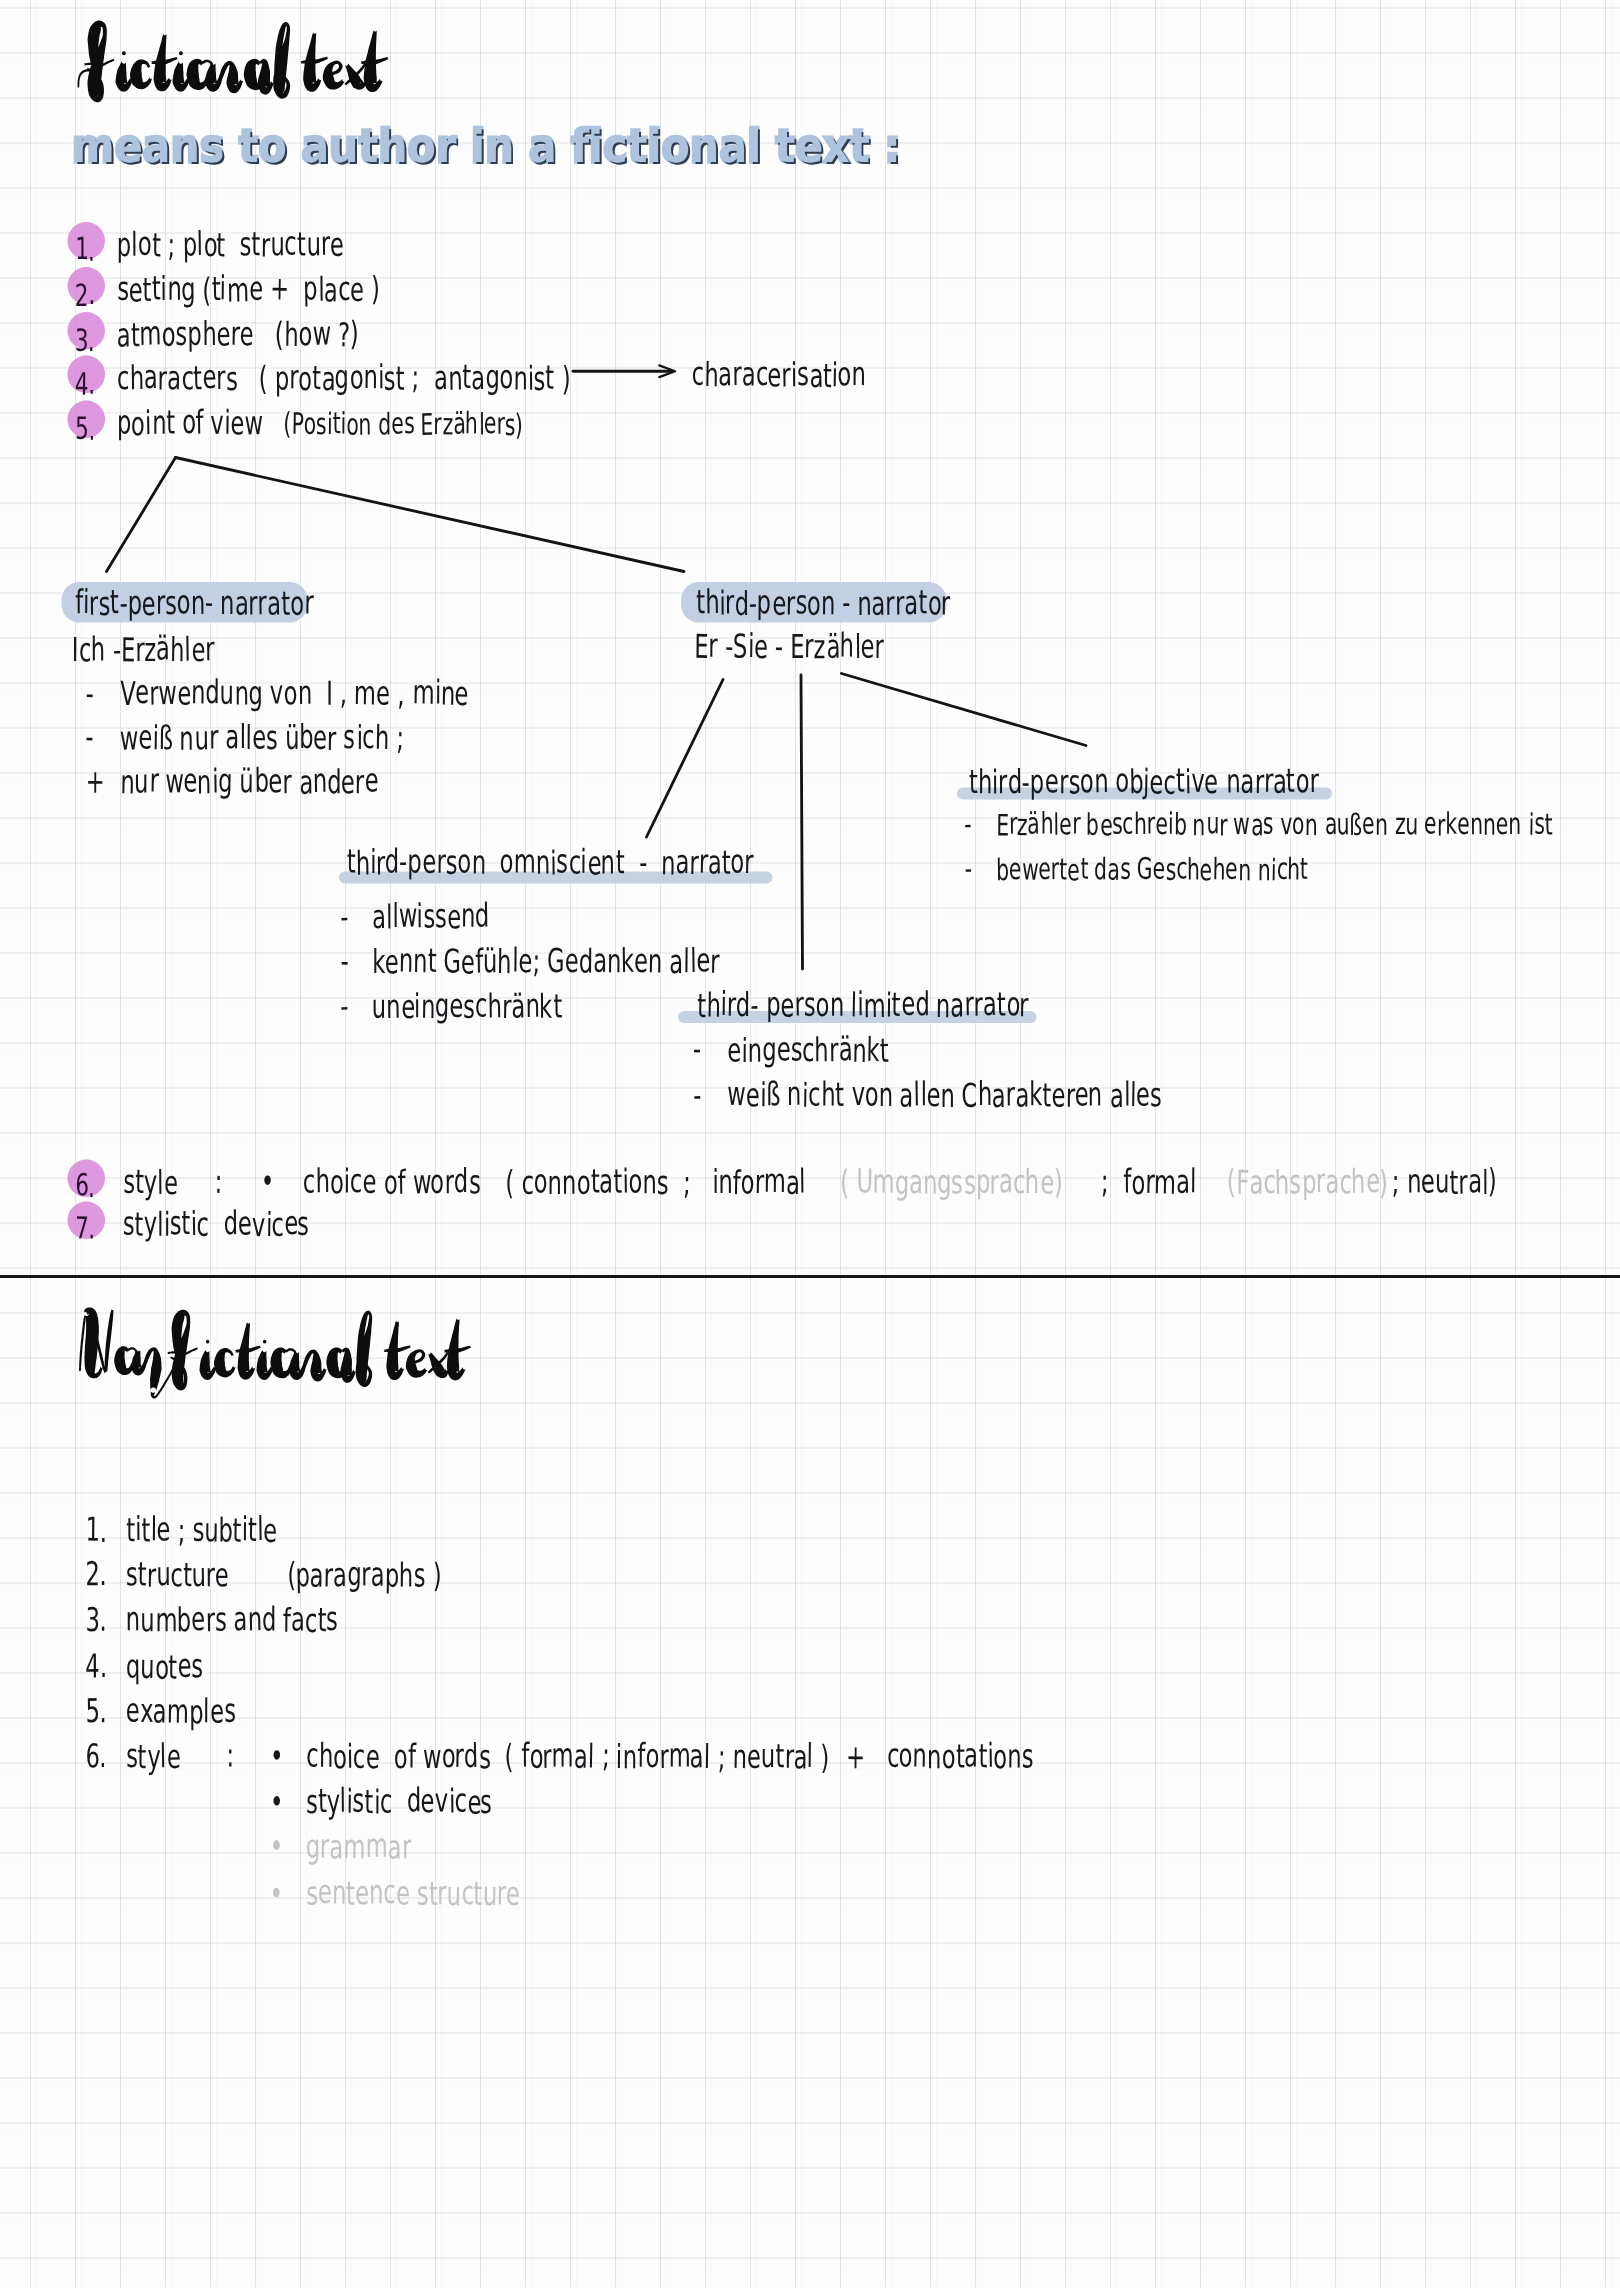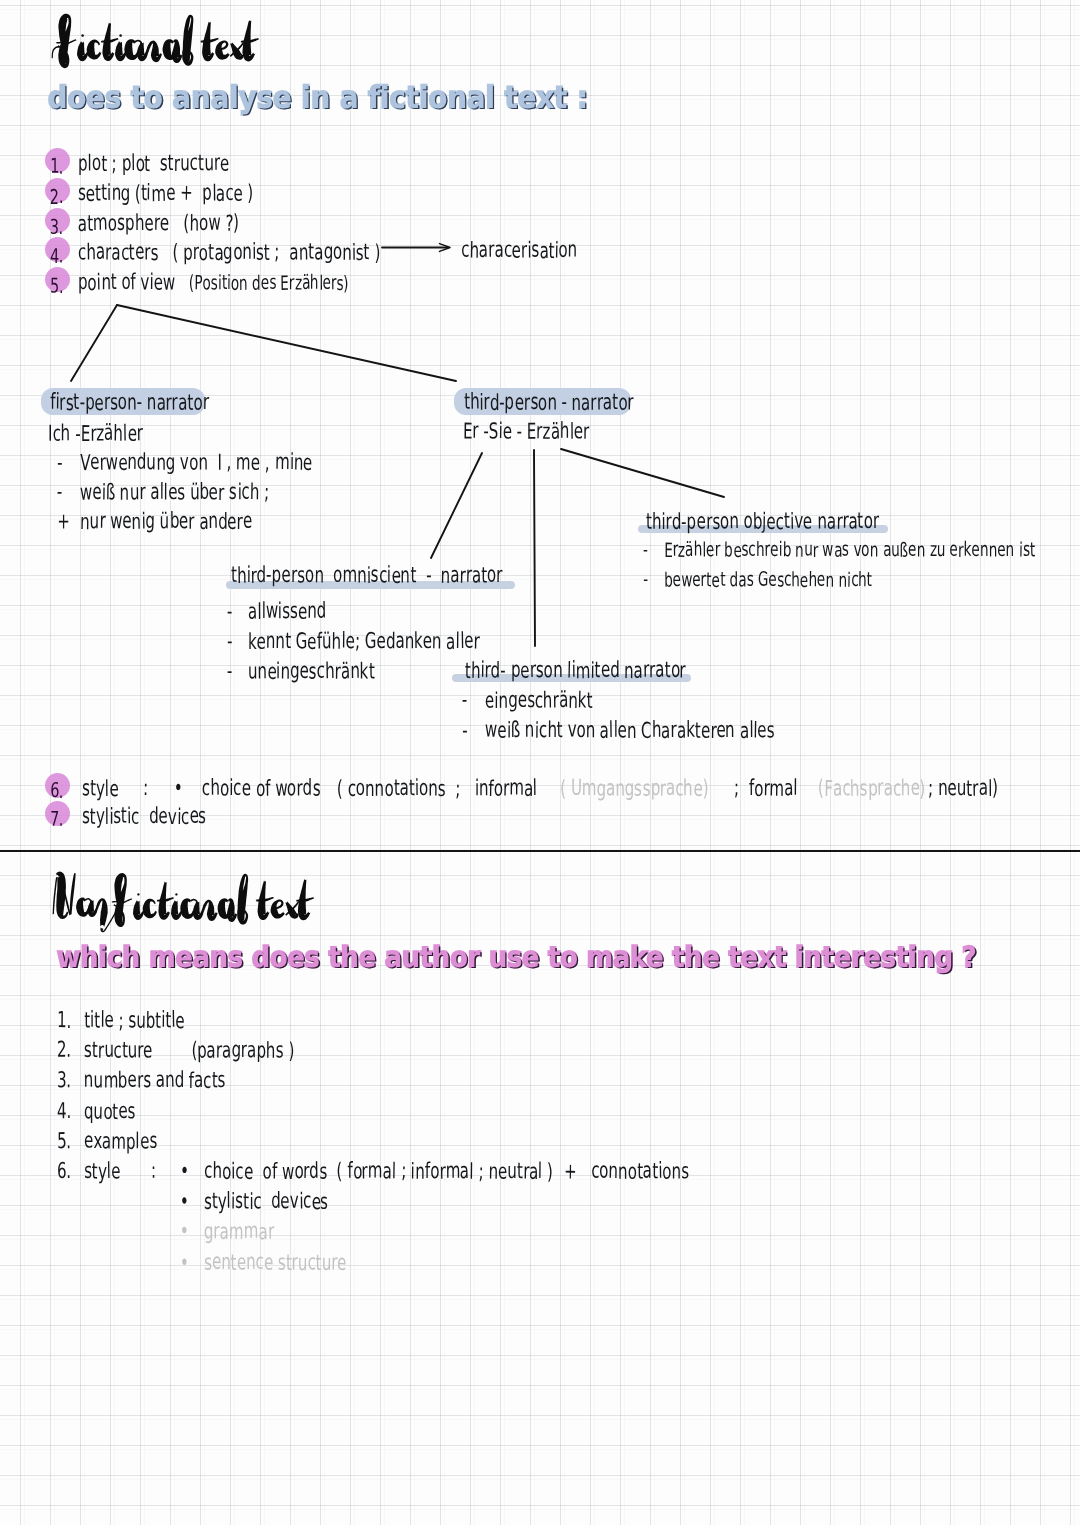--- a/index.html
+++ b/index.html
@@ -93,21 +93,21 @@
         <path d="M208.8 21.3L208.5 22.4L208 23.9L207.6 25.6L207.1 27.5L206.6 29.4L206.1 31.2L205.6 32.9L205.1 34.6L204.7 36.3L204.2 38.1L203.7 39.9L203.3 41.7L203 43.5L202.8 45.4L202.5 47.4L202.3 49.2L202.2 51L202.1 52.6L202.3 54L202.6 55.4L202.9 56.6L203.4 57.8L204 59L204.9 60.2L206.9 61.2L208.7 61.2L209.9 60.7L210.8 60L211.4 59.2L211.9 58.5L212.6 57.5L213.1 56.5L213.5 55.5L213.8 54.5L214.1 53.7L214.2 53.1A1 1 0 0 1 212.6 52.1L212.1 52.6L211.5 53.2L210.9 54L210.2 54.7L209.7 55.3L209.3 55.5L208.8 55.6L208.3 55.5L208.1 55.4L208.3 55.1L209.1 54.9L210.3 55.4L210.6 55.6L210.7 55.5L210.7 55L210.6 54.2L210.7 53.3L210.7 52.2L210.5 50.9L210.4 49.4L210.3 47.7L210.3 45.9L210.3 44.1L210.3 42.3L210.2 40.6L210.2 38.9L210.2 37.1L210.2 35.3L210.3 33.6L210.3 31.8L210.4 30L210.5 28L210.6 26.1L210.7 24.3L210.8 22.8L210.8 21.7A1 1 0 0 1 208.8 21.3Z"></path>
         <path d="M200.5 42.3L201 42.4L201.8 42.4L202.7 42.4L203.6 42.4L204.6 42.5L205.5 42.5L206.3 42.5L207.1 42.5L208 42.5L208.9 42.5L209.9 42.5L210.8 42.4L211.8 42.1L212.8 41.8L213.7 41.4L214.6 41L215.4 40.7L216.1 40.4L216.7 40.1L217.3 39.8L217.8 39.6L218.2 39.4L218.6 39.2L218.8 39A0.7 0.7 0 0 1 218.4 37.8L218.1 37.8L217.7 37.9L217.2 38L216.7 38.2L216.1 38.3L215.5 38.4L214.7 38.6L213.9 38.9L213 39.1L212.1 39.3L211.2 39.5L210.4 39.6L209.6 39.7L208.8 39.8L208 39.8L207.1 39.8L206.2 39.9L205.3 39.9L204.4 40.1L203.4 40.2L202.5 40.4L201.6 40.6L200.9 40.7L200.3 40.9A0.8 0.8 0 0 1 200.5 42.3Z"></path>
         <path d="M216.4 51.5L216.9 51.4L217.6 51.2L218.4 51L219.4 50.8L220.3 50.6L221.1 50.3L221.9 50.1L222.8 49.8L223.7 49.5L224.5 49.2L225.4 48.8L226.2 48.3L226.8 47.7L227.3 47.1L227.7 46.4L228.1 45.7L228.3 45L228.4 44.2L228.3 43.4L227.9 42.7L227.5 42L227 41.5L226.4 41L225.7 40.7L225 40.5L224.3 40.4L223.5 40.5L222.7 40.7L222 41L221.2 41.3L220.5 41.7L219.7 42.1L218.9 42.7L218.2 43.4L217.5 44.2L216.8 45.2L216.3 46.3L215.9 47.4L215.6 48.6L215.3 49.9L215.2 51.2L215.2 52.5L215.5 53.7L216 54.9L216.6 56L217.3 57.1L218.1 58.1L219.3 59.1L220.7 59.6L222.1 59.7L223.3 59.6L224.4 59.3L225.4 58.9L226.3 58.4L227.3 57.7L228 56.9L228.7 56L229.2 55.2L229.6 54.5L229.8 54.1A0.9 0.9 0 0 1 228.6 52.7L228 53L227.4 53.5L226.7 54L225.9 54.5L225.3 54.8L224.9 54.8L224.4 54.7L223.9 54.6L223.4 54.4L223 54.1L222.9 53.9L223.1 53.7L223.2 53.7L223 53.4L222.8 52.9L222.6 52.3L222.5 51.7L222.4 51.1L222.2 50.6L221.9 49.9L221.8 49.1L221.7 48.2L221.6 47.5L221.6 46.8L221.6 46.3L221.7 45.7L221.9 45.1L222.1 44.5L222.4 44L222.8 43.5L223.1 43.2L223.6 42.9L224 42.7L224.5 42.6L224.8 42.6L225.1 42.5L225.2 42.7L225.5 42.9L225.7 43.3L225.9 43.7L226 44L226 44.2L226 44.5L225.9 44.8L225.7 45.3L225.4 45.7L225 46.1L224.6 46.5L224.2 46.8L223.6 47.2L222.9 47.5L222.1 47.8L221.3 48.2L220.5 48.5L219.7 48.8L218.8 49.1L218 49.4L217.2 49.7L216.5 49.9L216 50.1A0.8 0.8 0 0 1 216.4 51.5Z"></path>
         <path d="M230.2 43.3L230.3 43.9L230.5 44.8L230.9 45.7L231.2 46.8L231.5 47.8L231.8 48.7L232 49.6L232.2 50.4L232.4 51.3L232.6 52.2L232.8 53.1L233.1 54L233.4 54.7L233.8 55.4L234.3 56.2L234.7 57L235.3 57.8L235.9 58.6L236.7 58.9L237.5 59.3L238.4 59.6L239.4 59.8L240.7 59.7L241.9 59.2L242.9 58.1L243.3 57.2L243.5 56.3L243.6 55.5L243.7 54.9L243.6 54.5A0.9 0.9 0 0 1 242 53.5L241.6 53.9L241.1 54.5L240.6 55L240.2 55.5L239.8 55.6L240.1 55.2L240.6 54.8L241.1 54.7L241.3 54.5L241.4 54.2L241.4 53.9L241.3 53.4L241.1 53.3L240.9 52.9L240.5 52.4L240.2 51.8L239.8 51.1L239.3 50.4L238.8 49.9L238.2 49.3L237.7 48.6L237.1 47.9L236.5 47.2L235.8 46.5L235.1 45.7L234.4 44.9L233.6 44.1L232.9 43.3L232.3 42.7L231.8 42.3A0.9 0.9 0 0 1 230.2 43.3Z"></path>
         <path d="M243.2 41.6L242.9 42L242.4 42.6L242 43.3L241.4 44L240.9 44.8L240.3 45.4L239.7 46.1L239.1 46.8L238.4 47.5L237.7 48.2L237 48.8L236.3 49.5L235.7 50.1L235 50.8L234.3 51.4L233.6 52L233 52.6L232.4 53.1L231.8 53.7L231.2 54.3L230.7 54.8L230.2 55.3L229.8 55.7L229.5 56.1A0.8 0.8 0 0 1 230.5 57.1L230.8 56.9L231.3 56.5L231.8 56L232.4 55.5L233 55L233.6 54.5L234.2 53.9L234.9 53.4L235.6 52.8L236.3 52.2L237 51.6L237.7 50.9L238.4 50.2L239.1 49.5L239.8 48.8L240.4 48L241.1 47.3L241.7 46.6L242.3 45.8L242.8 45L243.3 44.2L243.8 43.5L244.2 42.9L244.4 42.4A0.8 0.8 0 0 1 243.2 41.6Z"></path>
         <path d="M249.2 19.8L248.9 20.9L248.4 22.3L248 24.1L247.5 25.9L247 27.9L246.5 29.7L246 31.4L245.5 33.2L245.1 35.1L244.6 36.9L244.1 38.8L243.7 40.7L243.4 42.6L243.1 44.6L242.9 46.7L242.7 48.6L242.5 50.5L242.4 52.2L242.6 53.7L242.9 55.1L243.2 56.4L243.6 57.6L244.2 58.8L245 60L246.6 61.1L248.3 61.4L249.7 61.2L250.8 60.6L251.6 59.9L252.2 59.2L253 58.2L253.6 57.2L254.1 56.1L254.6 55.1L255 54.2L255.2 53.6A1 1 0 0 1 253.6 52.4L253 52.9L252.4 53.6L251.6 54.4L250.9 55.2L250.2 55.8L249.8 56L249.3 56L249 55.8L249 55.5L249.4 55.3L250.2 55.3L251 55.6L251.2 55.7L251.2 55.4L251.2 54.8L251.1 54L251.2 53L251.2 51.8L251 50.4L250.9 48.8L250.8 47L250.7 45.1L250.7 43.1L250.7 41.3L250.6 39.5L250.6 37.7L250.6 35.8L250.6 34L250.7 32.1L250.7 30.3L250.8 28.5L250.9 26.5L251 24.6L251.1 22.8L251.2 21.3L251.2 20.2A1 1 0 0 1 249.2 19.8Z"></path>
         <path d="M240.7 42.5L241.2 42.6L242 42.6L242.9 42.6L243.8 42.6L244.8 42.7L245.7 42.7L246.5 42.7L247.3 42.7L248.2 42.7L249.1 42.7L250.1 42.7L251 42.6L252 42.3L253 42L253.9 41.6L254.8 41.2L255.6 40.9L256.3 40.6L256.9 40.3L257.5 40L258 39.8L258.4 39.6L258.8 39.4L259 39.2A0.7 0.7 0 0 1 258.6 38L258.3 38L257.9 38.1L257.4 38.2L256.9 38.4L256.3 38.5L255.7 38.6L254.9 38.8L254.1 39.1L253.2 39.3L252.3 39.5L251.4 39.7L250.6 39.8L249.8 39.9L249 40L248.2 40L247.3 40L246.4 40.1L245.5 40.1L244.6 40.3L243.6 40.4L242.7 40.6L241.8 40.8L241.1 40.9L240.5 41.1A0.8 0.8 0 0 1 240.7 42.5Z"></path>
       </g>
   </svg>
 
-  <div class="fat" style="left:48px;top:84px;font-size:30.4px;color:#aec4de;letter-spacing:0.1px;">does to analyse in a fictional text :</div>
+  <div class="fat" style="left:48px;top:84px;font-size:30.4px;color:#aec4de;letter-spacing:0.1px;">means to author in a fictional text :</div>
 
   <div id="s1list">
       <div class="badge" style="left: 45px; top: 148px;"></div>
       <div class="num" style="left: 50px; top: 154px;"><span style="display: inline-block; opacity: 0.999; transform: translate(0.23px, -0.64px) rotate(-0.16deg);">1</span><span style="display: inline-block; opacity: 0.999; transform: translate(-0.15px, 0.43px) rotate(-0.63deg);">.</span></div>
       <div class="hw" style="left: 78px; top: 153px;"><span style="display: inline-block; opacity: 0.999; transform: translate(-0.13px, 0.3px) rotate(0.2deg);">p</span><span style="display: inline-block; opacity: 0.999; transform: translate(0.1px, 0.13px) rotate(-0.36deg);">l</span><span style="display: inline-block; opacity: 0.999; transform: translate(-0.08px, -0.42px) rotate(-1.03deg);">o</span><span style="display: inline-block; opacity: 0.999; transform: translate(0px, 0.59px) rotate(0.95deg);">t</span><span style="display: inline-block; opacity: 0.999; transform: translate(-0.02px, 0.04px) rotate(-1.19deg);">&nbsp;</span><span style="display: inline-block; opacity: 0.999; transform: translate(0.11px, 0.42px) rotate(0.23deg);">;</span><span style="display: inline-block; opacity: 0.999; transform: translate(-0.03px, -0.08px) rotate(-0.84deg);">&nbsp;</span><span style="display: inline-block; opacity: 0.999; transform: translate(0.18px, -0.01px) rotate(-1.16deg);">p</span><span style="display: inline-block; opacity: 0.999; transform: translate(0.04px, -0.43px) rotate(-0.94deg);">l</span><span style="display: inline-block; opacity: 0.999; transform: translate(0.19px, 0.38px) rotate(0.6deg);">o</span><span style="display: inline-block; opacity: 0.999; transform: translate(-0.21px, 0.65px) rotate(1.34deg);">t</span><span style="display: inline-block; opacity: 0.999; transform: translate(-0.23px, -0.4px) rotate(1.4deg);">&nbsp;</span><span style="display: inline-block; opacity: 0.999; transform: translate(-0.04px, -0.63px) rotate(1.01deg);">&nbsp;</span><span style="display: inline-block; opacity: 0.999; transform: translate(-0.18px, -0.11px) rotate(1.07deg);">s</span><span style="display: inline-block; opacity: 0.999; transform: translate(-0.2px, -0.19px) rotate(0.33deg);">t</span><span style="display: inline-block; opacity: 0.999; transform: translate(-0.17px, 0.71px) rotate(0.59deg);">r</span><span style="display: inline-block; opacity: 0.999; transform: translate(0.2px, -0.1px) rotate(0.07deg);">u</span><span style="display: inline-block; opacity: 0.999; transform: translate(-0.05px, -0.7px) rotate(1.36deg);">c</span><span style="display: inline-block; opacity: 0.999; transform: translate(-0.12px, -0.06px) rotate(-0.34deg);">t</span><span style="display: inline-block; opacity: 0.999; transform: translate(0.11px, -0.03px) rotate(-0.57deg);">u</span><span style="display: inline-block; opacity: 0.999; transform: translate(0.24px, -0.61px) rotate(-1.03deg);">r</span><span style="display: inline-block; opacity: 0.999; transform: translate(-0.09px, 0.27px) rotate(-0.88deg);">e</span></div>
       <div class="badge" style="left: 45px; top: 177.8px;"></div>
       <div class="num" style="left: 50px; top: 183.8px;"><span style="display: inline-block; opacity: 0.999; transform: translate(-0.27px, 0.65px) rotate(-0.13deg);">2</span><span style="display: inline-block; opacity: 0.999; transform: translate(0.25px, -0.46px) rotate(0.01deg);">.</span></div>
       <div class="hw" style="left: 78px; top: 182.8px;"><span style="display: inline-block; opacity: 0.999; transform: translate(0.22px, -0.39px) rotate(0.82deg);">s</span><span style="display: inline-block; opacity: 0.999; transform: translate(-0.05px, 0.61px) rotate(-0.26deg);">e</span><span style="display: inline-block; opacity: 0.999; transform: translate(-0.13px, 0.25px) rotate(-0.08deg);">t</span><span style="display: inline-block; opacity: 0.999; transform: translate(-0.22px, -0.69px) rotate(-0.82deg);">t</span><span style="display: inline-block; opacity: 0.999; transform: translate(0.1px, -0.27px) rotate(-0.38deg);">i</span><span style="display: inline-block; opacity: 0.999; transform: translate(0.2px, -0.5px) rotate(0.15deg);">n</span><span style="display: inline-block; opacity: 0.999; transform: translate(-0.14px, 0.08px) rotate(-0.93deg);">g</span><span style="display: inline-block; opacity: 0.999; transform: translate(0.14px, 0.08px) rotate(0.25deg);">&nbsp;</span><span style="display: inline-block; opacity: 0.999; transform: translate(-0.13px, 0.53px) rotate(0.68deg);">(</span><span style="display: inline-block; opacity: 0.999; transform: translate(0.11px, -0.16px) rotate(-0.96deg);">t</span><span style="display: inline-block; opacity: 0.999; transform: translate(-0.27px, -0.7px) rotate(0.9deg);">i</span><span style="display: inline-block; opacity: 0.999; transform: translate(0.07px, 0.56px) rotate(-1.34deg);">m</span><span style="display: inline-block; opacity: 0.999; transform: translate(-0.02px, -0.52px) rotate(-0.03deg);">e</span><span style="display: inline-block; opacity: 0.999; transform: translate(0.23px, 0.24px) rotate(-0.85deg);">&nbsp;</span><span style="display: inline-block; opacity: 0.999; transform: translate(-0.15px, -0.67px) rotate(1.34deg);">+</span><span style="display: inline-block; opacity: 0.999; transform: translate(0.25px, -0.04px) rotate(-0.16deg);">&nbsp;</span><span style="display: inline-block; opacity: 0.999; transform: translate(-0.16px, -0.3px) rotate(-0.92deg);">&nbsp;</span><span style="display: inline-block; opacity: 0.999; transform: translate(0.05px, -0.68px) rotate(-1.1deg);">p</span><span style="display: inline-block; opacity: 0.999; transform: translate(0.25px, 0.13px) rotate(-0.67deg);">l</span><span style="display: inline-block; opacity: 0.999; transform: translate(-0.13px, 0.56px) rotate(1.07deg);">a</span><span style="display: inline-block; opacity: 0.999; transform: translate(0.05px, -0.36px) rotate(-0.29deg);">c</span><span style="display: inline-block; opacity: 0.999; transform: translate(0.21px, 0.29px) rotate(-0.11deg);">e</span><span style="display: inline-block; opacity: 0.999; transform: translate(-0.09px, -0.55px) rotate(0.54deg);">&nbsp;</span><span style="display: inline-block; opacity: 0.999; transform: translate(0.11px, -0.36px) rotate(0.3deg);">)</span></div>
       <div class="badge" style="left: 45px; top: 207.6px;"></div>
       <div class="num" style="left: 50px; top: 213.6px;"><span style="display: inline-block; opacity: 0.999; transform: translate(-0.08px, 0.44px) rotate(0.63deg);">3</span><span style="display: inline-block; opacity: 0.999; transform: translate(-0.25px, 0.63px) rotate(0.41deg);">.</span></div>
@@ -212,22 +212,20 @@
         <path d="M264.1 22.3L263.7 23.4L263.3 24.9L262.8 26.6L262.3 28.5L261.9 30.4L261.4 32.2L261 33.9L260.5 35.6L260 37.4L259.5 39.1L259.1 40.9L258.7 42.7L258.4 44.5L258.2 46.4L258 48.4L257.8 50.2L257.6 52L257.6 53.6L257.8 55L258 56.3L258.3 57.6L258.8 58.8L259.4 59.9L260.3 61.1L262.1 62L263.9 62L265.1 61.5L265.9 60.9L266.6 60.1L267.1 59.4L267.7 58.5L268.2 57.5L268.6 56.5L269 55.5L269.3 54.7L269.4 54.1A0.9 0.9 0 0 1 267.8 53.1L267.3 53.6L266.8 54.3L266.2 55L265.5 55.8L264.9 56.4L264.5 56.6L264 56.7L263.6 56.7L263.3 56.5L263.5 56.2L264.3 56.1L265.3 56.5L265.6 56.7L265.7 56.5L265.6 56L265.6 55.3L265.6 54.3L265.6 53.2L265.5 51.9L265.4 50.4L265.3 48.7L265.3 46.9L265.3 45L265.3 43.3L265.2 41.6L265.2 39.9L265.2 38.1L265.3 36.3L265.3 34.6L265.4 32.8L265.5 31L265.6 29L265.7 27.1L265.9 25.3L265.9 23.8L265.9 22.7A0.9 0.9 0 0 1 264.1 22.3Z"></path>
         <path d="M255.7 43.3L256.2 43.3L257 43.4L257.9 43.4L258.8 43.4L259.8 43.4L260.7 43.4L261.5 43.4L262.3 43.4L263.2 43.4L264.1 43.4L265 43.4L266 43.3L267 43L268 42.7L268.9 42.3L269.8 41.9L270.6 41.6L271.3 41.3L271.9 41L272.5 40.8L273.1 40.5L273.5 40.3L273.9 40.1L274.2 40A0.6 0.6 0 0 1 273.8 38.8L273.5 38.9L273.1 39L272.6 39.1L272 39.2L271.4 39.3L270.7 39.5L269.9 39.7L269.1 39.9L268.2 40.2L267.3 40.4L266.4 40.6L265.6 40.7L264.8 40.8L264 40.9L263.2 40.9L262.3 40.9L261.4 41L260.5 41L259.6 41.1L258.7 41.3L257.7 41.5L256.8 41.6L256.1 41.8L255.5 41.9A0.7 0.7 0 0 1 255.7 43.3Z"></path>
         <path d="M271.6 52.5L272.1 52.4L272.8 52.2L273.6 52L274.5 51.8L275.5 51.5L276.3 51.2L277.1 51L278 50.7L278.8 50.4L279.7 50.1L280.5 49.7L281.3 49.3L281.9 48.7L282.4 48L282.9 47.4L283.2 46.7L283.4 45.9L283.5 45.2L283.4 44.4L283.1 43.7L282.7 43.1L282.2 42.5L281.6 42L280.9 41.7L280.2 41.5L279.5 41.5L278.7 41.6L278 41.8L277.2 42L276.5 42.4L275.8 42.8L275 43.2L274.2 43.8L273.5 44.4L272.8 45.3L272.2 46.2L271.7 47.3L271.3 48.4L271 49.6L270.7 50.9L270.6 52.2L270.6 53.5L270.9 54.6L271.4 55.8L271.9 56.9L272.6 58L273.5 59L274.6 59.9L276 60.4L277.3 60.5L278.5 60.4L279.6 60.2L280.6 59.8L281.4 59.3L282.4 58.6L283.2 57.8L283.8 57L284.4 56.2L284.8 55.5L285 55.1A0.9 0.9 0 0 1 283.8 53.7L283.2 54.1L282.6 54.5L281.9 55.1L281.2 55.5L280.6 55.9L280.2 55.9L279.6 55.9L279.1 55.7L278.6 55.5L278.2 55.3L278 55L278.2 54.9L278.2 54.8L278.1 54.5L277.9 54L277.7 53.4L277.5 52.7L277.4 52.1L277.2 51.6L277 50.9L276.8 50L276.7 49.2L276.6 48.4L276.6 47.8L276.6 47.2L276.8 46.6L277 46L277.3 45.4L277.6 44.9L277.9 44.4L278.3 44.1L278.7 43.8L279.2 43.7L279.7 43.5L280 43.5L280.3 43.5L280.5 43.6L280.7 43.9L281 44.2L281.2 44.6L281.3 45L281.3 45.2L281.3 45.5L281.1 45.9L280.9 46.3L280.7 46.8L280.3 47.2L279.9 47.5L279.5 47.9L278.8 48.2L278.1 48.6L277.3 48.9L276.5 49.2L275.7 49.6L274.9 49.9L274.1 50.2L273.2 50.5L272.4 50.7L271.7 50.9L271.2 51.1A0.7 0.7 0 0 1 271.6 52.5Z"></path>
         <path d="M285.4 44.3L285.6 44.9L285.8 45.7L286.1 46.7L286.5 47.7L286.8 48.7L287.1 49.6L287.3 50.5L287.5 51.3L287.7 52.2L288 53.1L288.2 54L288.4 54.9L288.8 55.6L289.2 56.3L289.6 57.1L290.1 57.9L290.6 58.6L291.3 59.4L292 59.8L292.8 60.2L293.6 60.5L294.7 60.7L295.9 60.6L297.1 60.1L298 59.1L298.4 58.2L298.6 57.3L298.7 56.5L298.8 55.8L298.8 55.4A0.9 0.9 0 0 1 297.2 54.6L296.8 55L296.4 55.5L295.9 56L295.4 56.5L295.1 56.7L295.3 56.3L295.8 56L296.2 55.8L296.4 55.6L296.5 55.4L296.4 55L296.3 54.6L296.2 54.4L295.9 54.1L295.6 53.5L295.2 52.9L294.8 52.2L294.4 51.5L293.8 51L293.3 50.4L292.7 49.7L292.1 49L291.5 48.3L290.9 47.6L290.2 46.8L289.5 46L288.8 45.1L288.1 44.4L287.5 43.8L287 43.3A0.9 0.9 0 0 1 285.4 44.3Z"></path>
         <path d="M298.4 42.6L298.1 43L297.7 43.6L297.2 44.3L296.7 45L296.1 45.8L295.5 46.5L295 47.1L294.3 47.8L293.6 48.5L292.9 49.2L292.2 49.9L291.5 50.5L290.9 51.2L290.2 51.8L289.5 52.4L288.9 53L288.2 53.6L287.6 54.2L287 54.7L286.5 55.3L285.9 55.9L285.4 56.4L285 56.8L284.7 57.1A0.7 0.7 0 0 1 285.7 58.1L286 57.8L286.5 57.4L287 57L287.6 56.5L288.2 56L288.8 55.4L289.4 54.9L290 54.3L290.7 53.8L291.4 53.2L292.2 52.5L292.9 51.9L293.5 51.2L294.2 50.5L294.9 49.8L295.6 49L296.3 48.3L296.9 47.5L297.4 46.8L298 46L298.5 45.2L298.9 44.4L299.3 43.8L299.6 43.4A0.7 0.7 0 0 1 298.4 42.6Z"></path>
         <path d="M304.5 20.8L304.1 21.9L303.7 23.3L303.2 25.1L302.7 27L302.3 28.9L301.8 30.7L301.3 32.5L300.9 34.2L300.4 36.1L299.9 37.9L299.5 39.8L299.1 41.7L298.8 43.7L298.6 45.7L298.3 47.7L298.1 49.6L298 51.5L297.9 53.2L298.1 54.7L298.3 56.1L298.6 57.3L299 58.6L299.6 59.7L300.4 60.9L301.9 61.9L303.5 62.3L304.9 62L305.9 61.5L306.7 60.8L307.3 60.1L308.1 59.2L308.7 58.2L309.3 57.1L309.8 56L310.2 55.2L310.4 54.6A0.9 0.9 0 0 1 308.8 53.4L308.3 53.9L307.6 54.7L306.9 55.5L306.2 56.3L305.5 56.9L305.1 57.1L304.6 57.1L304.3 56.9L304.2 56.7L304.6 56.4L305.3 56.4L306 56.7L306.2 56.7L306.2 56.4L306.1 55.9L306.1 55L306.1 54L306.1 52.8L306 51.4L305.8 49.8L305.8 48L305.7 46.1L305.7 44.1L305.7 42.3L305.6 40.5L305.6 38.6L305.7 36.8L305.7 34.9L305.7 33.1L305.8 31.3L305.9 29.4L306 27.5L306.1 25.6L306.3 23.8L306.3 22.3L306.3 21.2A0.9 0.9 0 0 1 304.5 20.8Z"></path>
         <path d="M295.9 43.5L296.4 43.5L297.2 43.6L298.1 43.6L299 43.6L300 43.6L300.9 43.6L301.7 43.6L302.5 43.6L303.4 43.6L304.3 43.6L305.2 43.6L306.2 43.5L307.2 43.2L308.2 42.9L309.1 42.5L310 42.1L310.8 41.8L311.5 41.5L312.1 41.2L312.7 41L313.3 40.7L313.7 40.5L314.1 40.3L314.4 40.2A0.6 0.6 0 0 1 314 39L313.7 39.1L313.3 39.2L312.8 39.3L312.2 39.4L311.6 39.5L310.9 39.7L310.1 39.9L309.3 40.1L308.4 40.4L307.5 40.6L306.6 40.8L305.8 40.9L305 41L304.2 41.1L303.4 41.1L302.5 41.1L301.6 41.2L300.7 41.2L299.8 41.3L298.9 41.5L297.9 41.7L297 41.8L296.3 42L295.7 42.1A0.7 0.7 0 0 1 295.9 43.5Z"></path>
       </g>
   </svg>
 
-  <div class="fat" style="left:57px;top:944px;font-size:28.4px;color:#dd8fd6;letter-spacing:-0.1px;
-              text-shadow:1.4px 1.4px 0 #2a1830;">which means does the author use to make the text interesting ?</div>
 
   <div id="s2list">
       <div class="hw" style="left: 57px; top: 1010px;"><span style="display: inline-block; opacity: 0.999; transform: translate(0.11px, -0.25px) rotate(0.78deg);">1</span><span style="display: inline-block; opacity: 0.999; transform: translate(0.19px, 0.67px) rotate(-0.22deg);">.</span></div>
       <div class="hw" style="left: 84px; top: 1010px;"><span style="display: inline-block; opacity: 0.999; transform: translate(0.23px, 0.17px) rotate(0.11deg);">t</span><span style="display: inline-block; opacity: 0.999; transform: translate(-0.21px, -0.63px) rotate(-0.28deg);">i</span><span style="display: inline-block; opacity: 0.999; transform: translate(0.11px, 0.3px) rotate(-0.53deg);">t</span><span style="display: inline-block; opacity: 0.999; transform: translate(0.11px, -0.5px) rotate(0.37deg);">l</span><span style="display: inline-block; opacity: 0.999; transform: translate(0.09px, -0.36px) rotate(-0.34deg);">e</span><span style="display: inline-block; opacity: 0.999; transform: translate(-0.18px, -0.5px) rotate(-0.01deg);">&nbsp;</span><span style="display: inline-block; opacity: 0.999; transform: translate(0.22px, 0.58px) rotate(-0.01deg);">;</span><span style="display: inline-block; opacity: 0.999; transform: translate(0.1px, -0.41px) rotate(0.48deg);">&nbsp;</span><span style="display: inline-block; opacity: 0.999; transform: translate(-0.04px, -0.06px) rotate(-1.36deg);">s</span><span style="display: inline-block; opacity: 0.999; transform: translate(0.02px, 0.28px) rotate(0.84deg);">u</span><span style="display: inline-block; opacity: 0.999; transform: translate(0.05px, 0.39px) rotate(0.21deg);">b</span><span style="display: inline-block; opacity: 0.999; transform: translate(0.02px, 0.46px) rotate(1.22deg);">t</span><span style="display: inline-block; opacity: 0.999; transform: translate(0.03px, -0.49px) rotate(0.38deg);">i</span><span style="display: inline-block; opacity: 0.999; transform: translate(0.2px, -0.04px) rotate(1.05deg);">t</span><span style="display: inline-block; opacity: 0.999; transform: translate(0.15px, -0.69px) rotate(-1.26deg);">l</span><span style="display: inline-block; opacity: 0.999; transform: translate(0.22px, 0.64px) rotate(0.94deg);">e</span></div>
       <div class="hw" style="left: 57px; top: 1040.2px;"><span style="display: inline-block; opacity: 0.999; transform: translate(0px, -0.61px) rotate(-0.4deg);">2</span><span style="display: inline-block; opacity: 0.999; transform: translate(-0.15px, -0.63px) rotate(-0.21deg);">.</span></div>
       <div class="hw" style="left: 84px; top: 1040.2px;"><span style="display: inline-block; opacity: 0.999; transform: translate(-0.12px, -0.48px) rotate(-0.86deg);">s</span><span style="display: inline-block; opacity: 0.999; transform: translate(0.07px, -0.35px) rotate(1.25deg);">t</span><span style="display: inline-block; opacity: 0.999; transform: translate(-0.11px, 0.54px) rotate(0.98deg);">r</span><span style="display: inline-block; opacity: 0.999; transform: translate(0.1px, -0.58px) rotate(-0.57deg);">u</span><span style="display: inline-block; opacity: 0.999; transform: translate(-0.13px, 0.24px) rotate(-0.85deg);">c</span><span style="display: inline-block; opacity: 0.999; transform: translate(-0.26px, 0.04px) rotate(1.04deg);">t</span><span style="display: inline-block; opacity: 0.999; transform: translate(0.02px, 0.01px) rotate(-1.07deg);">u</span><span style="display: inline-block; opacity: 0.999; transform: translate(0.1px, 0.14px) rotate(-0.35deg);">r</span><span style="display: inline-block; opacity: 0.999; transform: translate(-0.22px, 0.19px) rotate(0.29deg);">e</span><span style="display: inline-block; opacity: 0.999; transform: translate(-0.02px, -0.2px) rotate(-1.23deg);">&nbsp;</span><span style="display: inline-block; opacity: 0.999; transform: translate(0.02px, 0.41px) rotate(-1.23deg);">&nbsp;</span><span style="display: inline-block; opacity: 0.999; transform: translate(-0.18px, -0.56px) rotate(-0.12deg);">&nbsp;</span><span style="display: inline-block; opacity: 0.999; transform: translate(-0.06px, -0.16px) rotate(-0.63deg);">&nbsp;</span><span style="display: inline-block; opacity: 0.999; transform: translate(-0.06px, 0.62px) rotate(1.14deg);">&nbsp;</span><span style="display: inline-block; opacity: 0.999; transform: translate(0.18px, -0.02px) rotate(-0.95deg);">&nbsp;</span><span style="display: inline-block; opacity: 0.999; transform: translate(-0.24px, 0.63px) rotate(-0.91deg);">&nbsp;</span><span style="display: inline-block; opacity: 0.999; transform: translate(-0.06px, 0.67px) rotate(1.31deg);">&nbsp;</span><span style="display: inline-block; opacity: 0.999; transform: translate(-0.13px, -0.05px) rotate(0.81deg);">(</span><span style="display: inline-block; opacity: 0.999; transform: translate(-0.05px, 0.24px) rotate(-1.35deg);">p</span><span style="display: inline-block; opacity: 0.999; transform: translate(-0.08px, 0.35px) rotate(1.01deg);">a</span><span style="display: inline-block; opacity: 0.999; transform: translate(-0.07px, 0.33px) rotate(1.1deg);">r</span><span style="display: inline-block; opacity: 0.999; transform: translate(-0.04px, 0.06px) rotate(-0.61deg);">a</span><span style="display: inline-block; opacity: 0.999; transform: translate(0.11px, -0.54px) rotate(1.02deg);">g</span><span style="display: inline-block; opacity: 0.999; transform: translate(0.04px, -0.37px) rotate(-0.32deg);">r</span><span style="display: inline-block; opacity: 0.999; transform: translate(0.05px, -0.2px) rotate(-0.52deg);">a</span><span style="display: inline-block; opacity: 0.999; transform: translate(0.15px, 0.35px) rotate(0.89deg);">p</span><span style="display: inline-block; opacity: 0.999; transform: translate(0.05px, 0.36px) rotate(0.32deg);">h</span><span style="display: inline-block; opacity: 0.999; transform: translate(-0.18px, 0.24px) rotate(-0.21deg);">s</span><span style="display: inline-block; opacity: 0.999; transform: translate(0.12px, 0.08px) rotate(0.49deg);">&nbsp;</span><span style="display: inline-block; opacity: 0.999; transform: translate(0.15px, 0.6px) rotate(0.55deg);">)</span></div>
       <div class="hw" style="left: 57px; top: 1070.4px;"><span style="display: inline-block; opacity: 0.999; transform: translate(0.09px, 0.1px) rotate(0.61deg);">3</span><span style="display: inline-block; opacity: 0.999; transform: translate(-0.13px, -0.13px) rotate(-0.73deg);">.</span></div>
       <div class="hw" style="left: 84px; top: 1070.4px;"><span style="display: inline-block; opacity: 0.999; transform: translate(-0.25px, -0.56px) rotate(-0.44deg);">n</span><span style="display: inline-block; opacity: 0.999; transform: translate(0.09px, 0.17px) rotate(0.07deg);">u</span><span style="display: inline-block; opacity: 0.999; transform: translate(0.23px, 0.14px) rotate(0.2deg);">m</span><span style="display: inline-block; opacity: 0.999; transform: translate(0.26px, 0.11px) rotate(-0.18deg);">b</span><span style="display: inline-block; opacity: 0.999; transform: translate(-0.2px, -0.61px) rotate(-0.56deg);">e</span><span style="display: inline-block; opacity: 0.999; transform: translate(0.27px, 0.07px) rotate(-1.28deg);">r</span><span style="display: inline-block; opacity: 0.999; transform: translate(0.14px, -0.27px) rotate(1.18deg);">s</span><span style="display: inline-block; opacity: 0.999; transform: translate(0.12px, -0.62px) rotate(-0.88deg);">&nbsp;</span><span style="display: inline-block; opacity: 0.999; transform: translate(-0.18px, -0.64px) rotate(-0.68deg);">a</span><span style="display: inline-block; opacity: 0.999; transform: translate(0.05px, -0.42px) rotate(-1.37deg);">n</span><span style="display: inline-block; opacity: 0.999; transform: translate(0.27px, -0.37px) rotate(-0.09deg);">d</span><span style="display: inline-block; opacity: 0.999; transform: translate(0.02px, 0.11px) rotate(0.42deg);">&nbsp;</span><span style="display: inline-block; opacity: 0.999; transform: translate(0px, 0.58px) rotate(0.78deg);">f</span><span style="display: inline-block; opacity: 0.999; transform: translate(0.07px, -0.38px) rotate(0.08deg);">a</span><span style="display: inline-block; opacity: 0.999; transform: translate(-0.18px, 0.54px) rotate(1.01deg);">c</span><span style="display: inline-block; opacity: 0.999; transform: translate(-0.11px, 0.01px) rotate(1.25deg);">t</span><span style="display: inline-block; opacity: 0.999; transform: translate(0.01px, -0.61px) rotate(0.02deg);">s</span></div>
       <div class="hw" style="left: 57px; top: 1100.6px;"><span style="display: inline-block; opacity: 0.999; transform: translate(-0.15px, -0.1px) rotate(-0.38deg);">4</span><span style="display: inline-block; opacity: 0.999; transform: translate(0.26px, -0.36px) rotate(-0.26deg);">.</span></div>
       <div class="hw" style="left: 84px; top: 1100.6px;"><span style="display: inline-block; opacity: 0.999; transform: translate(0.01px, 0.06px) rotate(-0.79deg);">q</span><span style="display: inline-block; opacity: 0.999; transform: translate(0.08px, 0.23px) rotate(1.26deg);">u</span><span style="display: inline-block; opacity: 0.999; transform: translate(-0.13px, 0.69px) rotate(-0.44deg);">o</span><span style="display: inline-block; opacity: 0.999; transform: translate(0.05px, 0.67px) rotate(0.98deg);">t</span><span style="display: inline-block; opacity: 0.999; transform: translate(0.13px, -0.38px) rotate(-0.95deg);">e</span><span style="display: inline-block; opacity: 0.999; transform: translate(-0.12px, -0.12px) rotate(0.25deg);">s</span></div>

